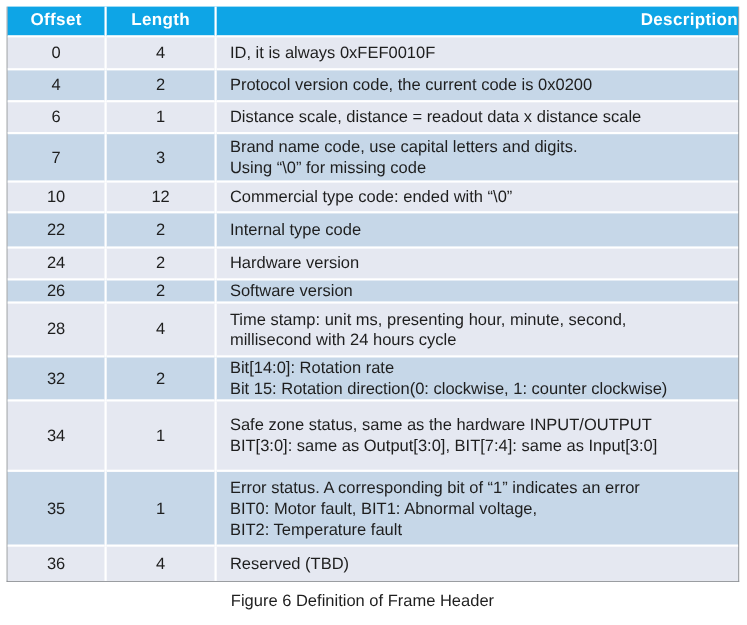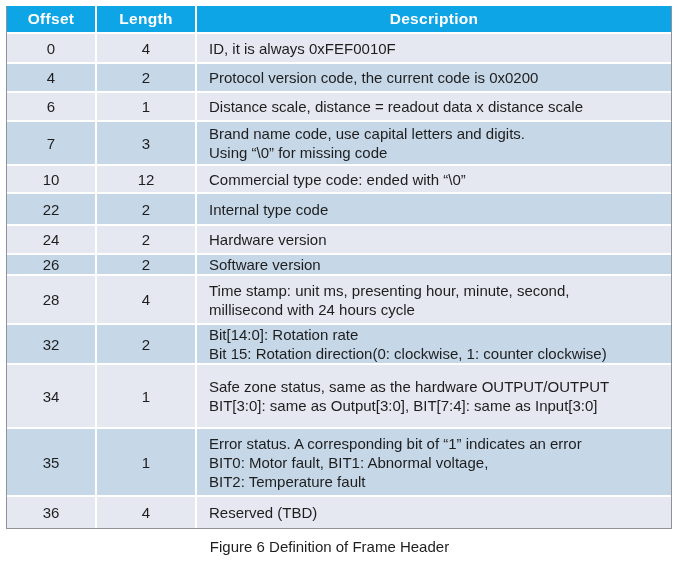--- a/index.html
+++ b/index.html
@@ -2,21 +2,21 @@
 <html><head>
 <meta charset="utf-8">
 <style>
   html, body { margin: 0; padding: 0; background: #ffffff; }
   body { width: 679px; height: 568px; position: relative; font-family: "Liberation Sans", sans-serif; color: #1e1e1e; overflow: hidden; }
   .tbl-wrap { position: absolute; left: 6px; top: 6px; width: 666px; border: 1px solid #8f9397; border-top: none; box-sizing: border-box; }
   table { border-collapse: collapse; width: 100%; table-layout: fixed; }
   col.c-off { width: 89px; }
   col.c-len { width: 100px; }
   th { background: #0ea5e6; color: #ffffff; font-weight: bold; font-size: 15.5px; height: 26px; padding: 0; text-align: center; border-right: 2px solid #ffffff; letter-spacing: 0.3px; }
-  th:last-child { border-right: none; }
+  th:last-child { border-right: none; text-align: right; }
   td { font-size: 15px; padding: 0; border-right: 2px solid #ffffff; border-top: 2px solid #ffffff; vertical-align: middle; line-height: 19px; }
   td:last-child { border-right: none; }
   td.num { text-align: center; }
   td.desc { text-align: left; padding-left: 12px; }
   tr.light td { background: #e5e8f1; }
   tr.dark td { background: #c6d7e8; }
   .caption { position: absolute; left: 0; width: 659px; top: 538px; text-align: center; font-size: 15px; color: #1e1e1e; }
   .line { display: block; }
 </style>
 </head>
@@ -107,21 +107,21 @@
           <td class="num">2</td>
           <td class="desc">
             <span class="line">Bit[14:0]: Rotation rate</span>
             <span class="line">Bit 15: Rotation direction(0: clockwise, 1: counter clockwise)</span>
           </td>
         </tr>
         <tr class="light" style="height: 64px;">
           <td class="num">34</td>
           <td class="num">1</td>
           <td class="desc">
-            <span class="line">Safe zone status, same as the hardware OUTPUT/OUTPUT</span>
+            <span class="line">Safe zone status, same as the hardware INPUT/OUTPUT</span>
             <span class="line">BIT[3:0]: same as Output[3:0], BIT[7:4]: same as Input[3:0]</span>
           </td>
         </tr>
         <tr class="dark" style="height: 68px;">
           <td class="num">35</td>
           <td class="num">1</td>
           <td class="desc">
             <span class="line">Error status. A corresponding bit of “1” indicates an error</span>
             <span class="line">BIT0: Motor fault, BIT1: Abnormal voltage,</span>
             <span class="line">BIT2: Temperature fault</span>

